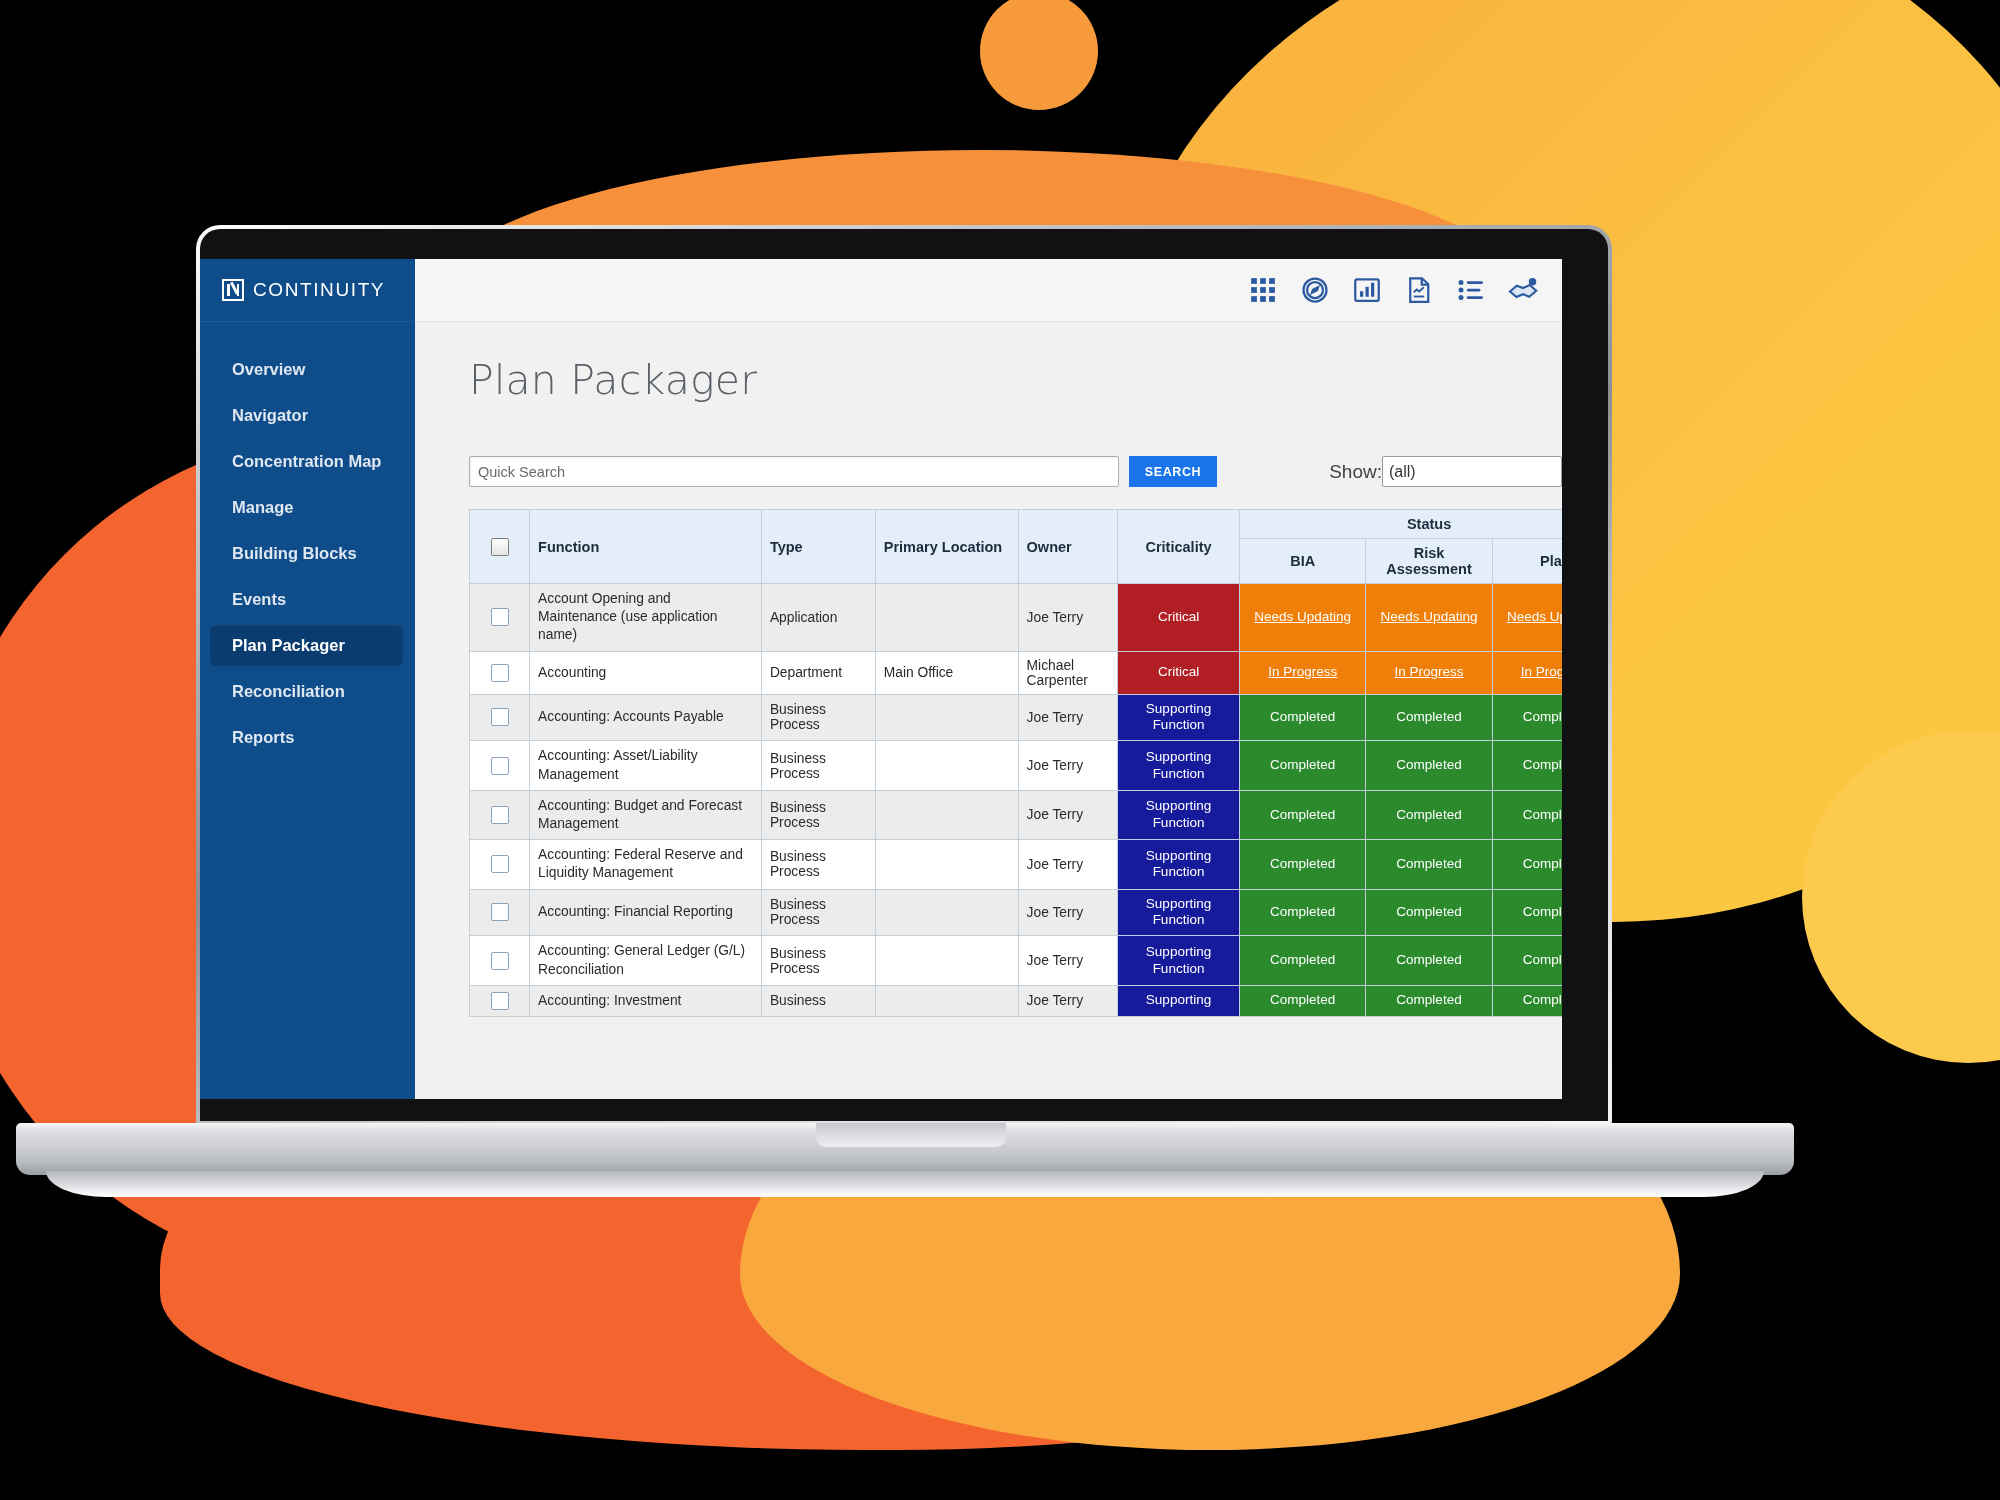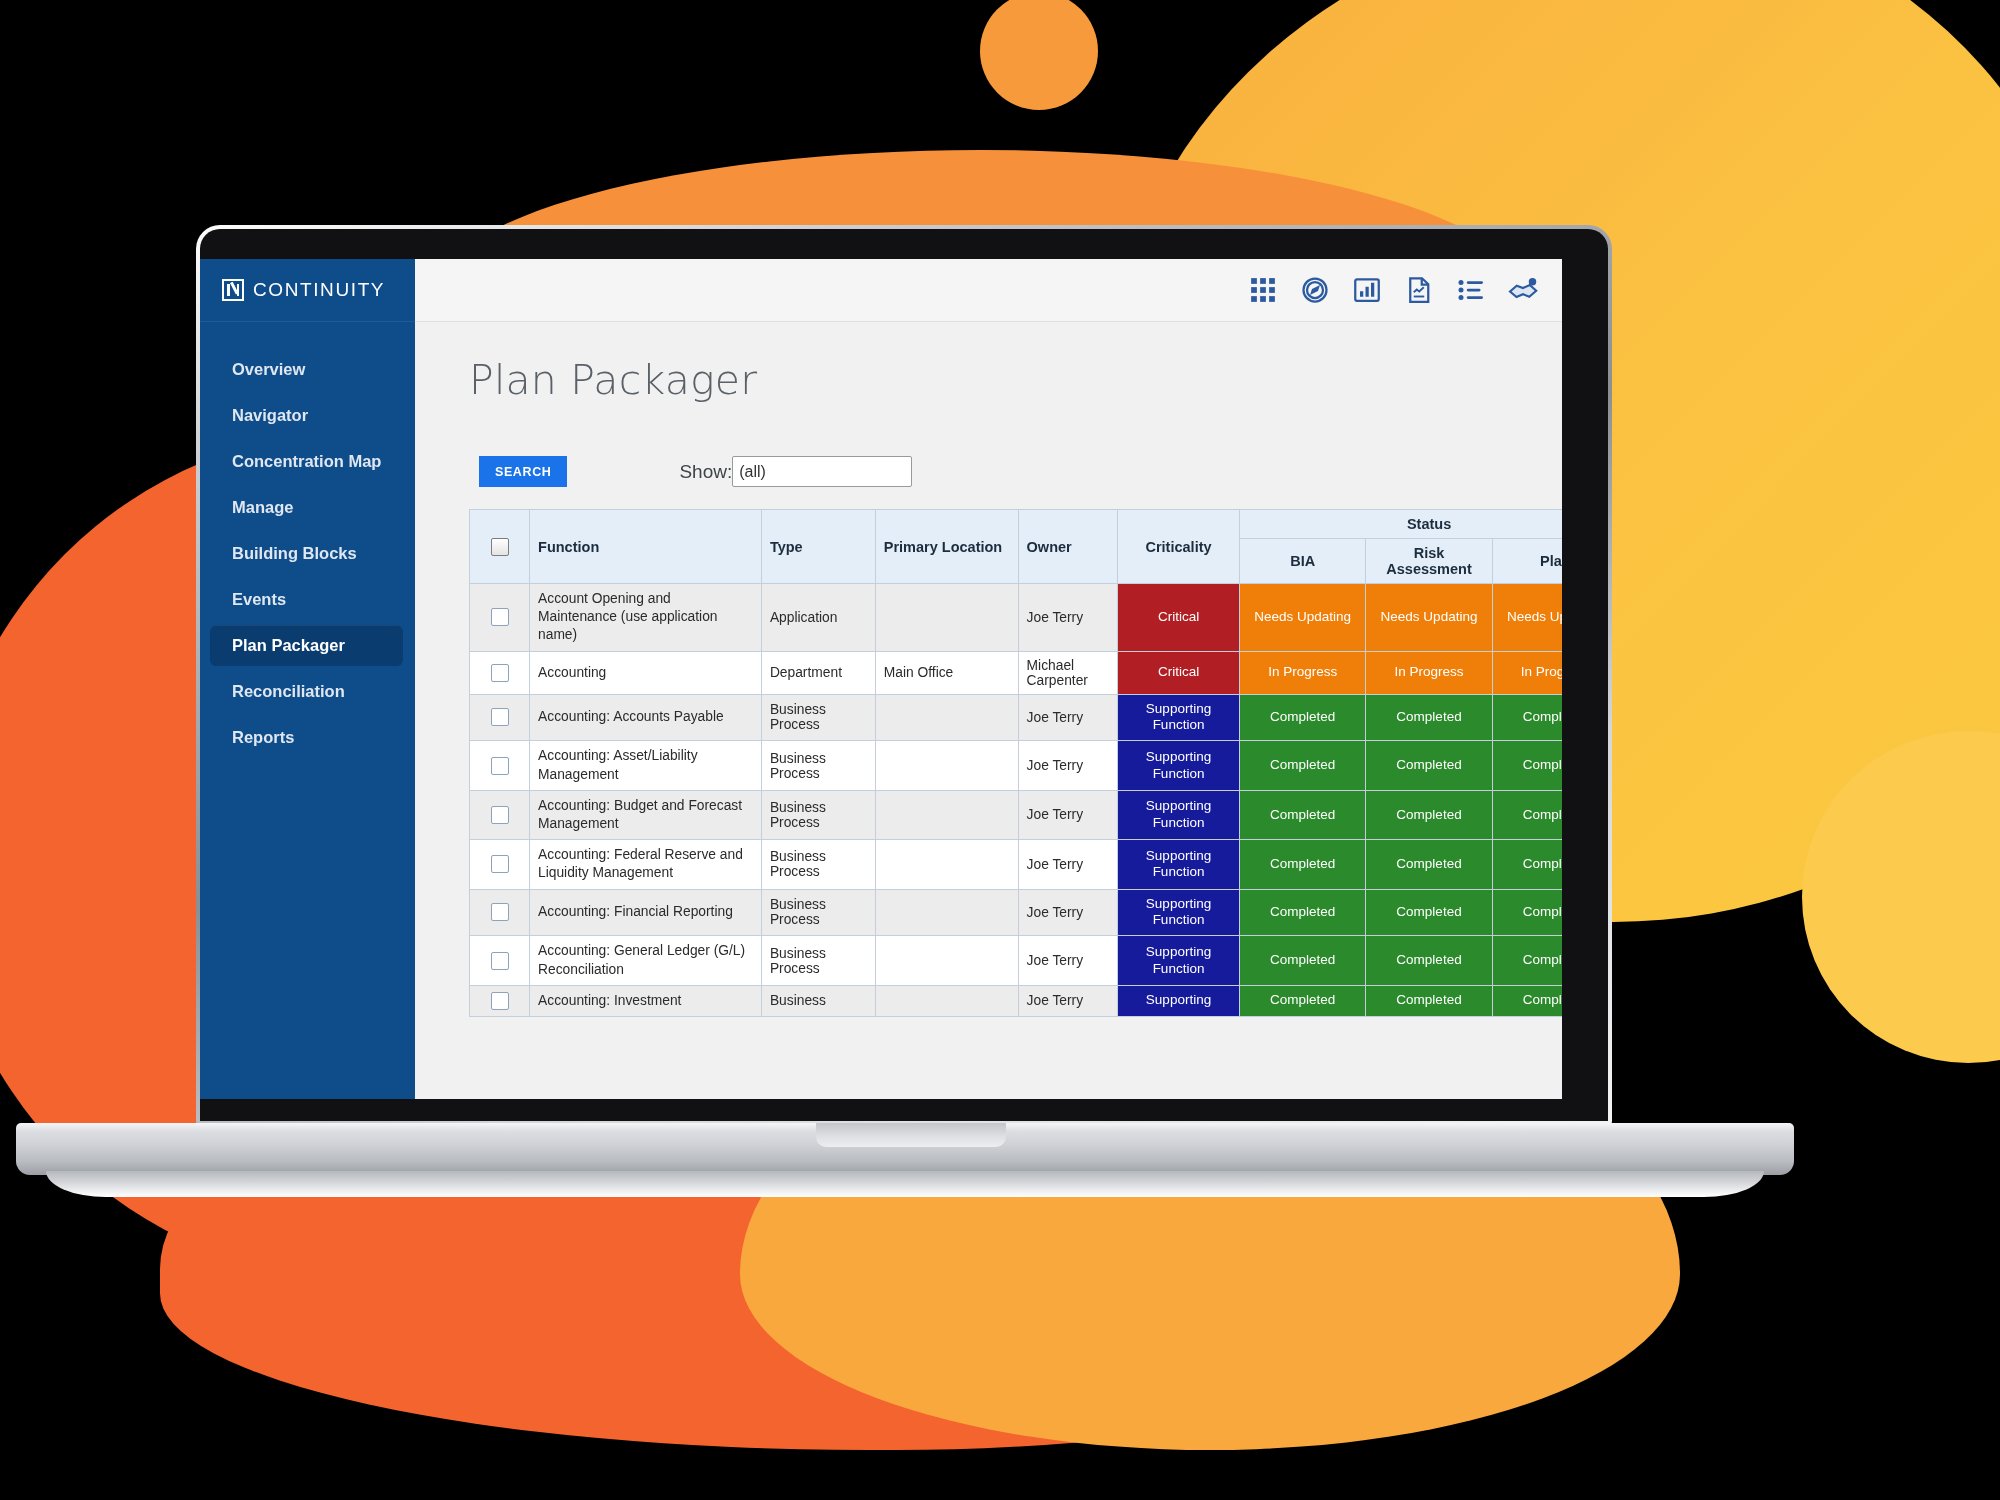--- a/index.html
+++ b/index.html
@@ -178,21 +178,21 @@
   td.chk{text-align:center;}
   .cbox{
     width:16px;height:16px;border:1px solid #8da2bb;background:#fff;
     display:inline-block;border-radius:2px;vertical-align:middle;
   }
   thead .cbox{border:1px solid #7d7d7d;background:linear-gradient(180deg,#fff,#e4e4e4);}
   td.status{text-align:center;color:#fff;font-size:13.5px;line-height:1.25;}
   td.crit{text-align:center;color:#fff;font-size:13.5px;line-height:1.25;}
   .bg-critical{background:#B11F24 !important;}
   .bg-support{background:#161B9B !important;}
-  .bg-orange{background:#F07F09 !important;}
+  .bg-orange{background:#F07F09 !important;text-decoration:underline;}
   .bg-green{background:#2B8A2B !important;}
 </style>
 </head>
 <body>
 
 <div id="stage">
 
   <div class="blob" id="blob-yellow-big"></div>
   <div class="blob" id="blob-orange-small"></div>
   <div class="blob" id="blob-amber-topstrip"></div>
@@ -281,20 +281,21 @@
                     <path d="M1.6 13.2 L7 8.6 L12 10.4 L17.4 8 L22.6 12.6 L17 17.4 L12 15.4 L6.8 17.6 Z" fill="#dde6f3"></path>
                     <circle cx="19.6" cy="5.4" r="3" fill="#2C5AA0" stroke="none"></circle>
                   </svg>
               </span>
             </div>
 
             <div id="page">
               <h1 id="page-title">Plan Packager</h1>
 
               <div id="controls">
+                <input id="quick-search" type="text" placeholder="Quick Search" style="">
                 <button id="search-btn">SEARCH</button>
                 <span id="show-label">Show:</span>
                 <input id="show-select" type="text" readonly="" value="(all)" style="">
               </div>
 
               <div id="table-wrap">
                 <table>
                   <colgroup>
                     <col class="c-chk">
                       <col class="c-fn">

